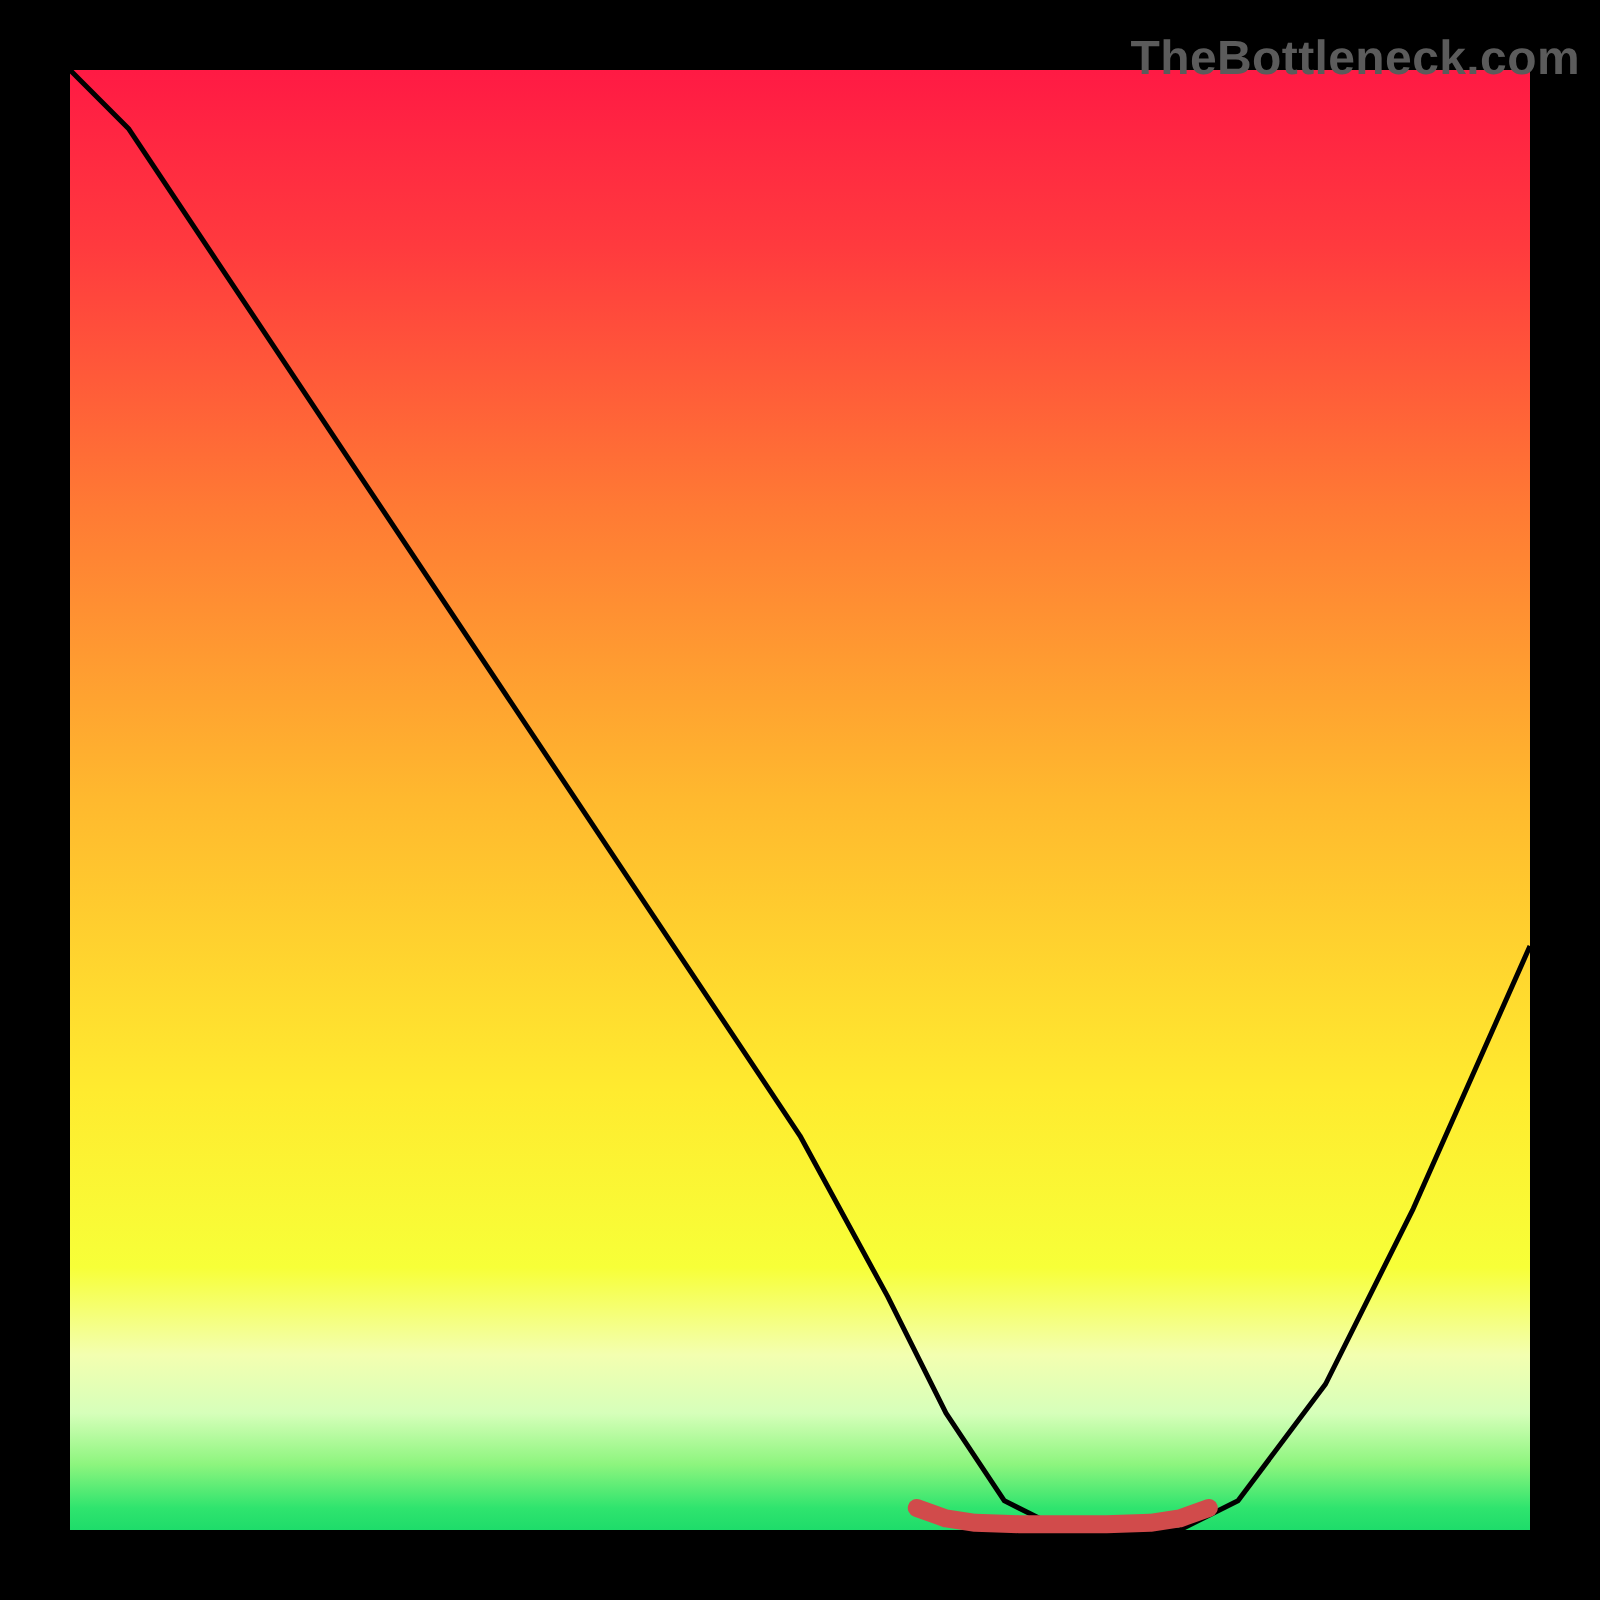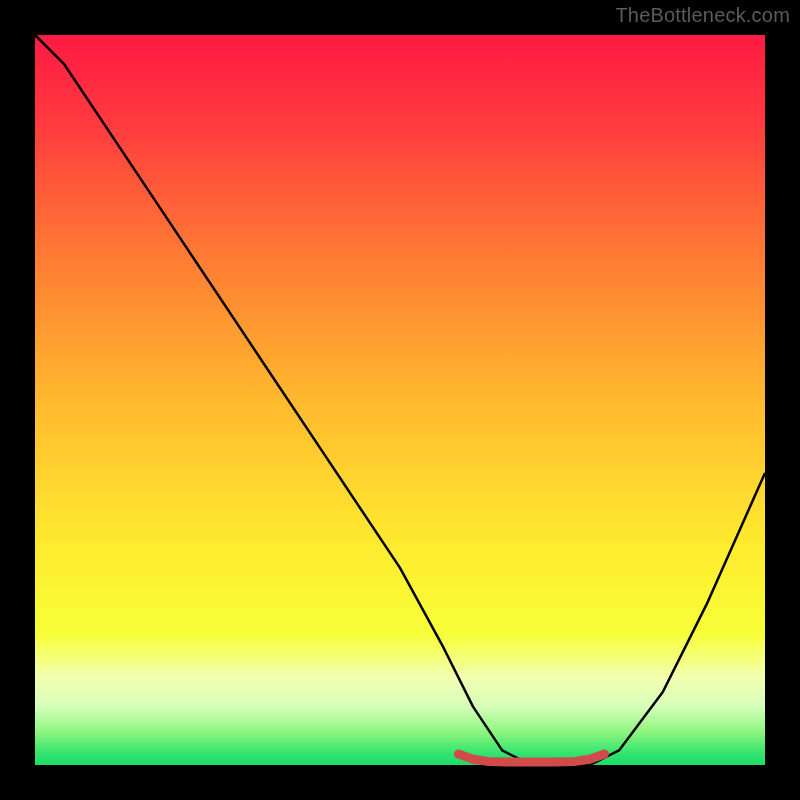--- a/index.html
+++ b/index.html
@@ -12,25 +12,25 @@
     font-family: Arial, Helvetica, sans-serif;
   }
   .frame {
     position: relative;
     width: 800px;
     height: 800px;
     background: #000;
   }
   .watermark {
     position: absolute;
-    top: 4px;
+    top: 16px;
     right: 10px;
     color: #5b5b5b;
-    font-size: 20px;
-    font-weight: 400;
+    font-size: 24px;
+    font-weight: 700;
     letter-spacing: 0.2px;
     z-index: 5;
   }
   svg {
     position: absolute;
     top: 0;
     left: 0;
   }
 </style>
 </head>

